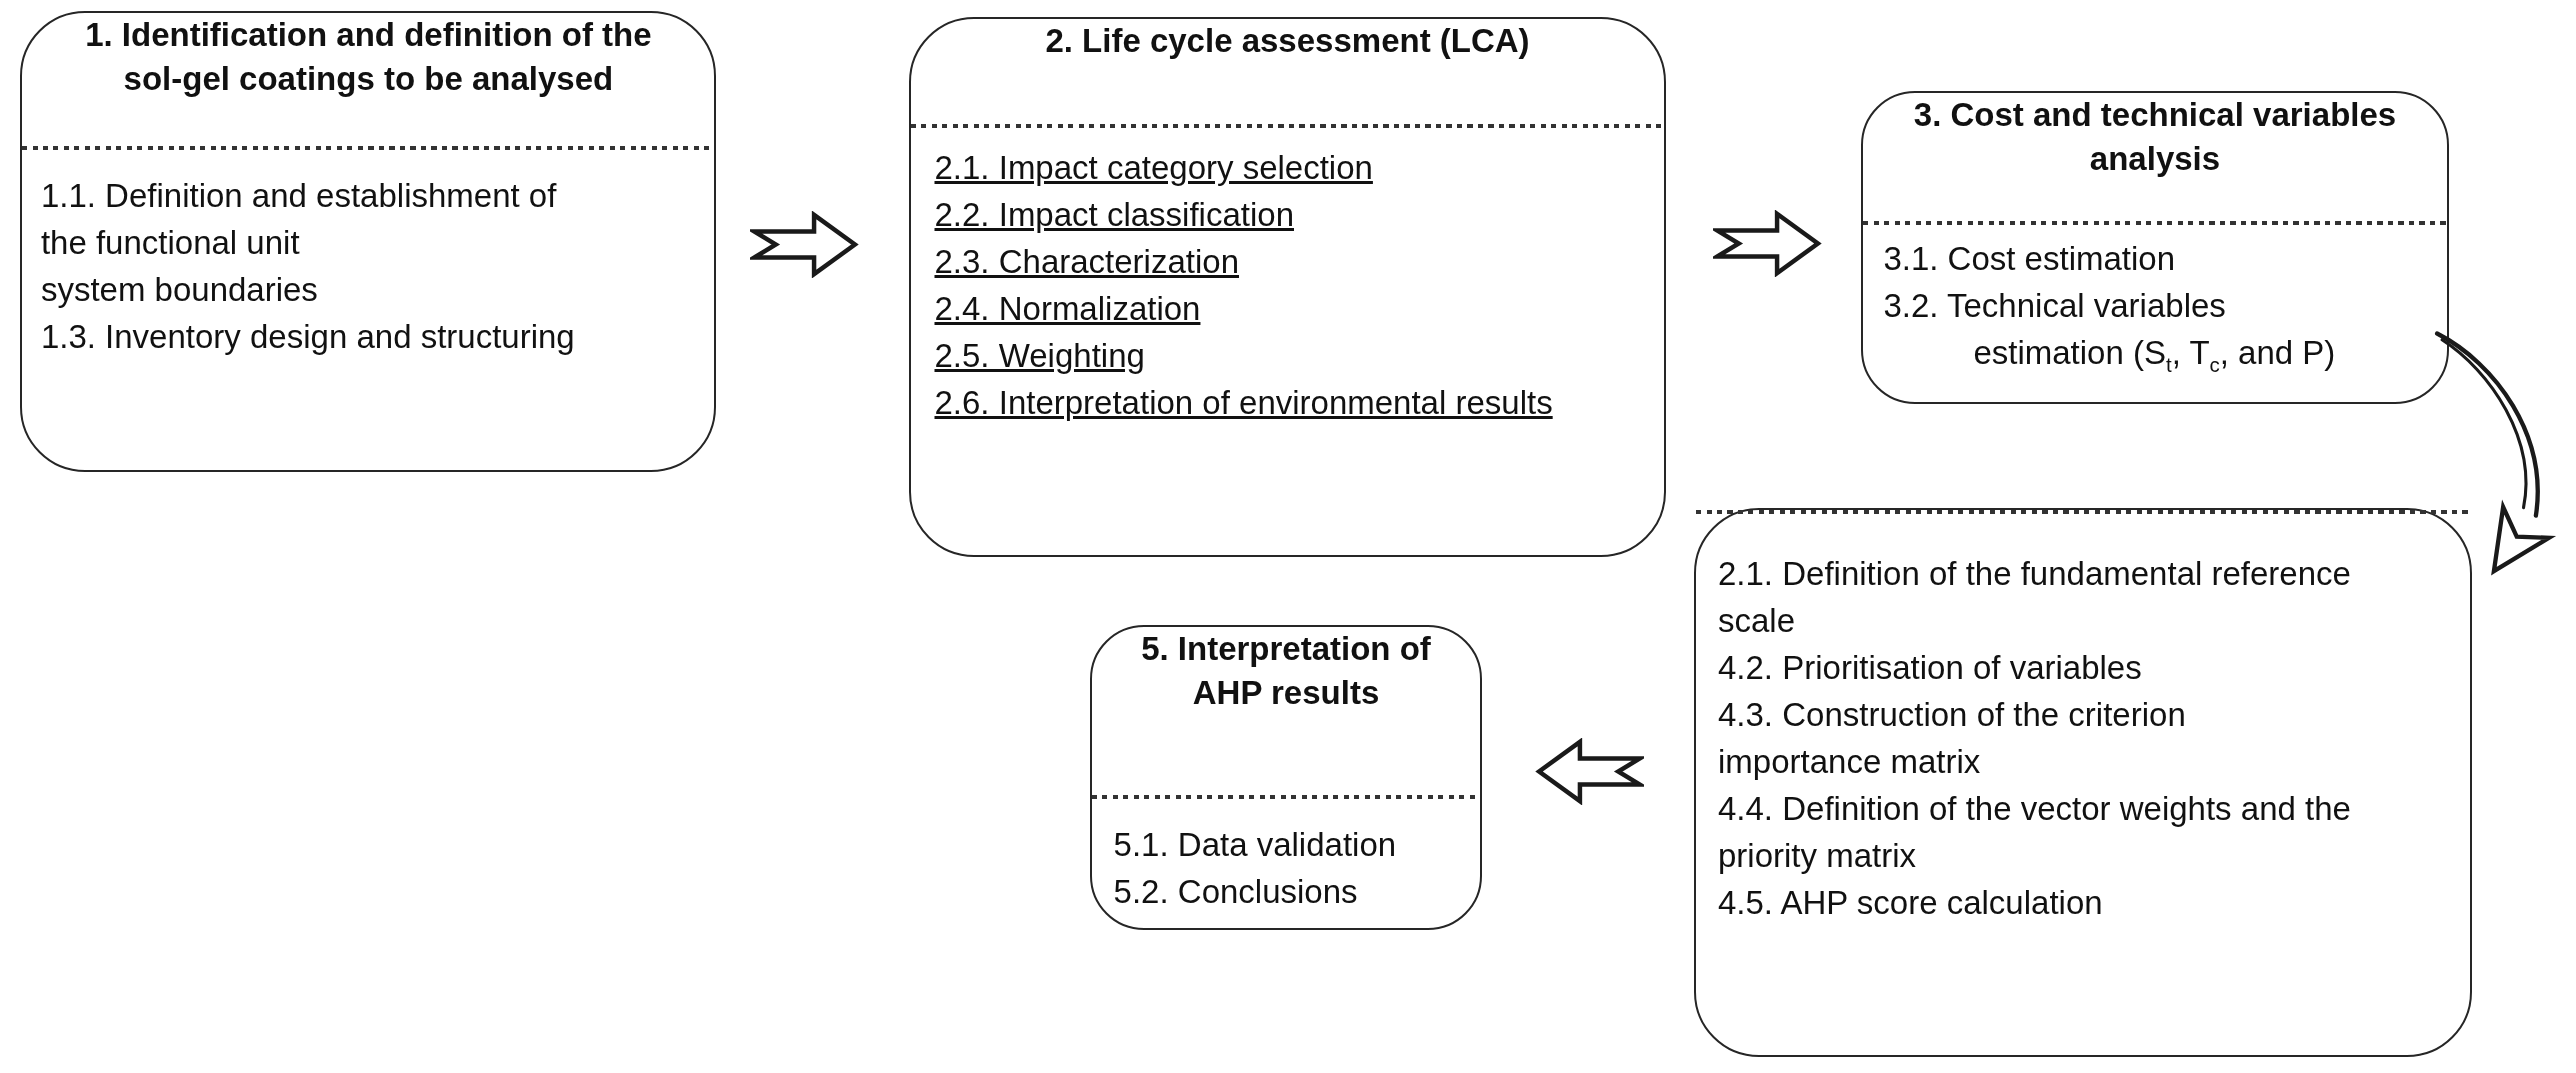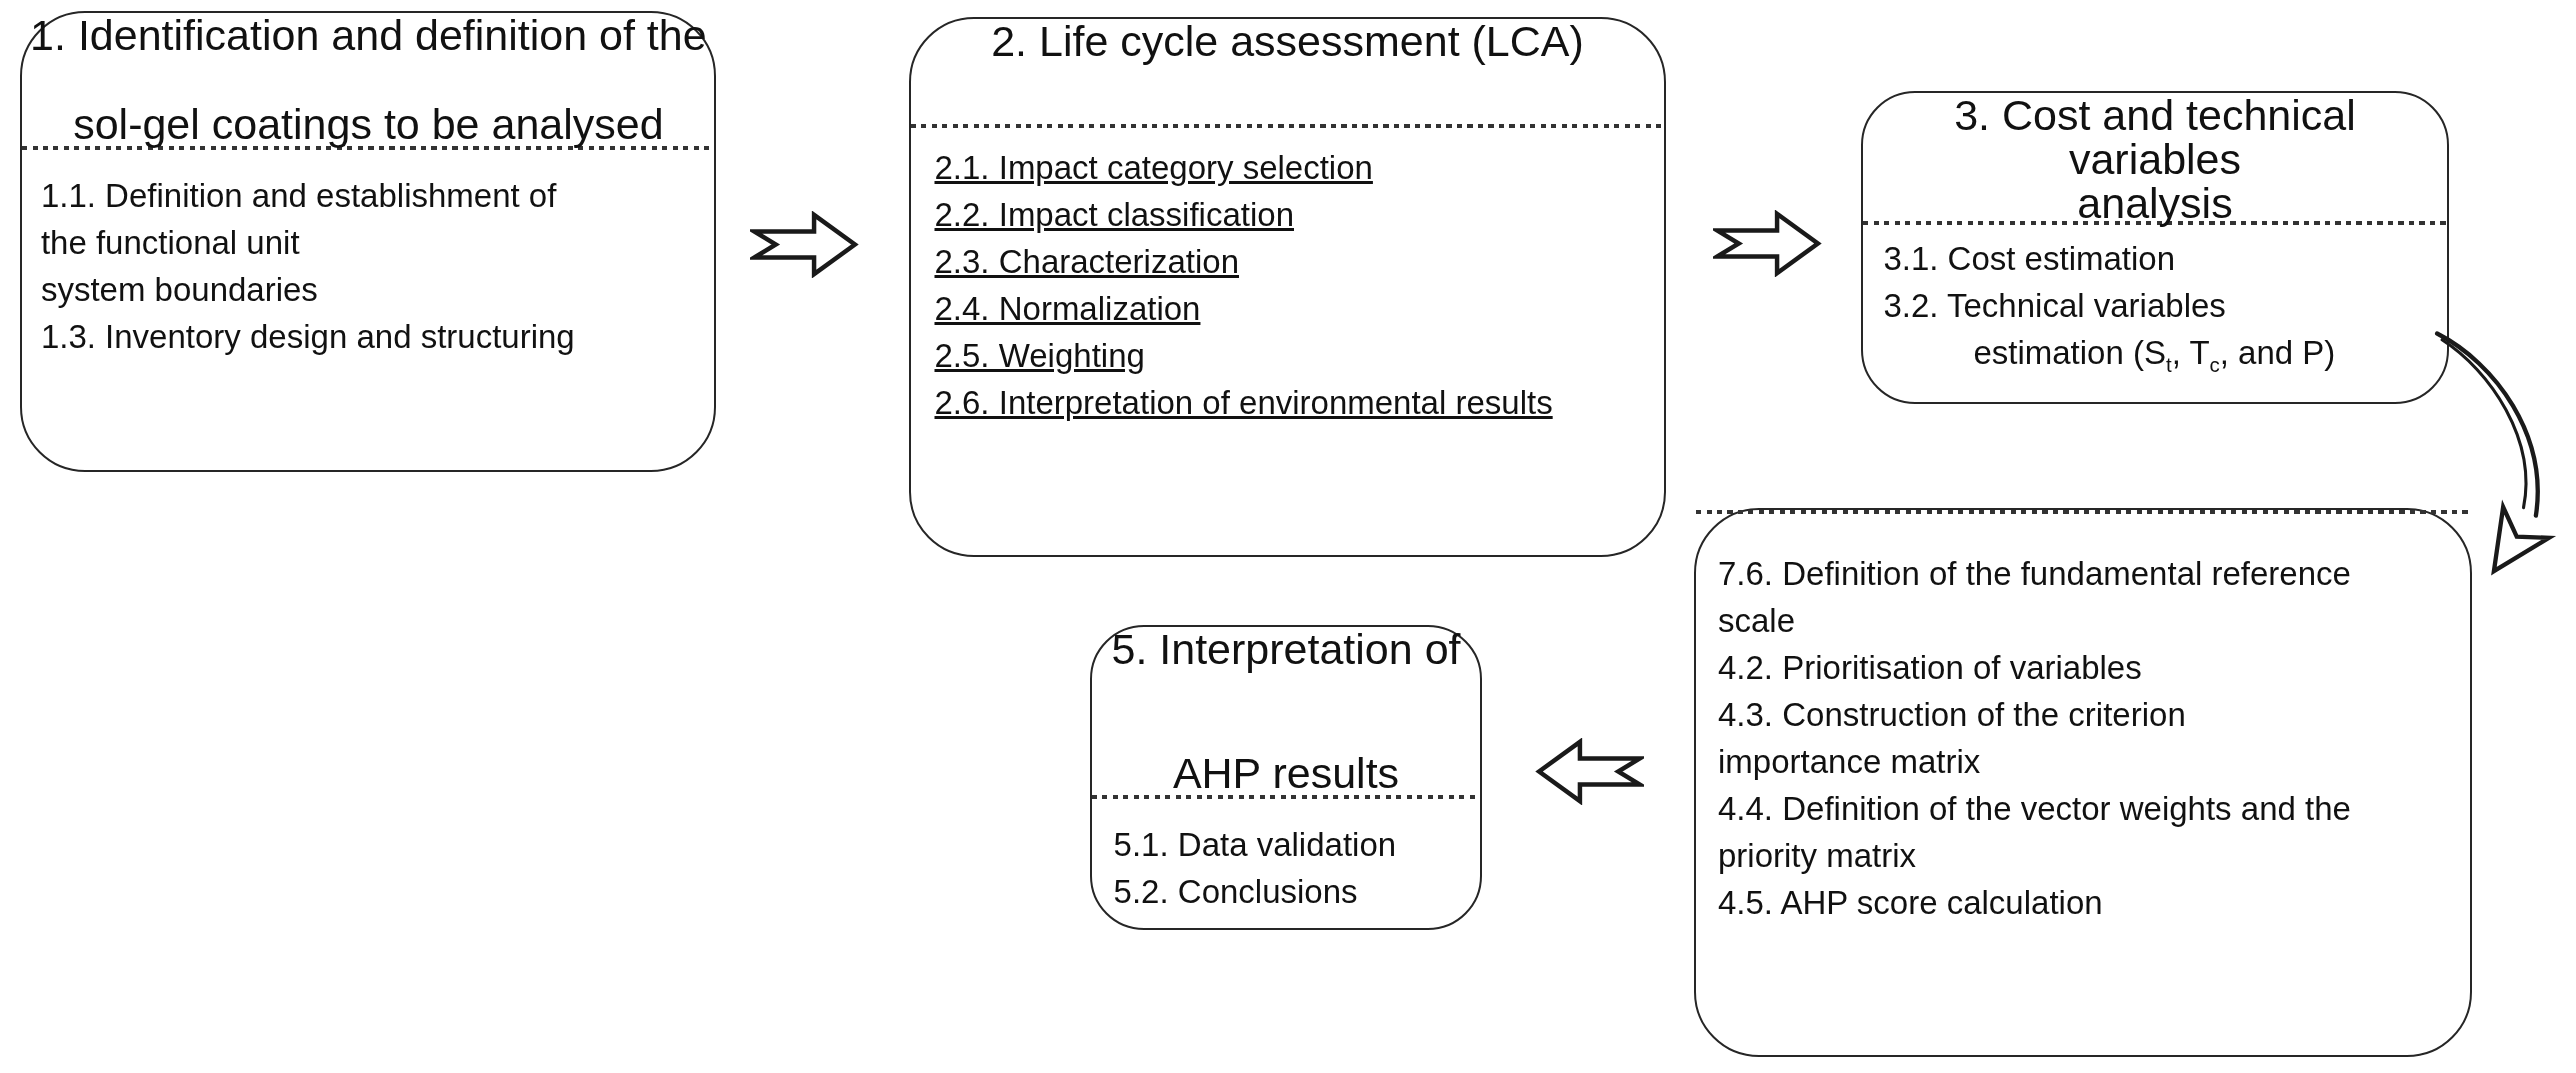--- a/index.html
+++ b/index.html
@@ -17,23 +17,23 @@
     border:2.5px solid #262626;
     box-sizing:border-box;
   }
   #box1{left:20.4px;  top:10.5px;   width:696px; height:461px; border-radius:65px;}
   #box2{left:909px;top:16.7px;   width:757px; height:540px; border-radius:65px;}
   #box3{left:1861px;top:91px;  width:588px;  height:313px; border-radius:54px;}
   #box4{left:1694px;top:508px;  width:778px; height:549px; border-radius:65px;}
   #box5{left:1090px;top:625px; width:392px;  height:305px; border-radius:54px;}
 
   .box-header{
-    display:flex;flex-direction:column;justify-content:space-between;align-items:center;
+    display:flex;flex-direction:column;justify-content:flex-start;align-items:center;
     text-align:center;
-    font-size:43px;line-height:44px;
+    font-size:33px;line-height:44px;font-weight:bold;
   }
   #box1 .box-header{height:133px;}
   #box2 .box-header{height:105px;}
   #box3 .box-header{height:128px;}
   #box4 .box-header{height:86px;}
   #box5 .box-header{height:168px;}
 
   .box-divider{
     height:4.3px;
     background:repeating-linear-gradient(90deg,#333 0 5px,transparent 5px 10.5px);
@@ -96,21 +96,21 @@
   <div class="box-body">
       <div class="line">3.1. Cost estimation</div>
       <div class="line">3.2. Technical variables</div>
       <div class="line indent"><span>estimation (S</span><sub>t</sub><span>, T</span><sub>c</sub><span>, and P)</span></div>
     </div>
 </div>
 
 <div class="box" id="box4">
   <div class="box-divider"></div>
   <div class="box-body">
-      <div class="line">7.6. Definition of the fundamental reference</div>
+      <div class="line">2.1. Definition of the fundamental reference</div>
       <div class="line">scale</div>
       <div class="line">4.2. Prioritisation of variables</div>
       <div class="line">4.3. Construction of the criterion</div>
       <div class="line">importance matrix</div>
       <div class="line">4.4. Definition of the vector weights and the</div>
       <div class="line">priority matrix</div>
       <div class="line">4.5. AHP score calculation</div>
     </div>
 </div>
 

